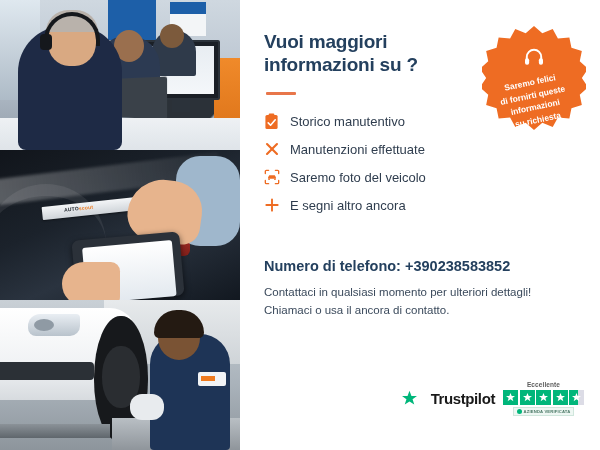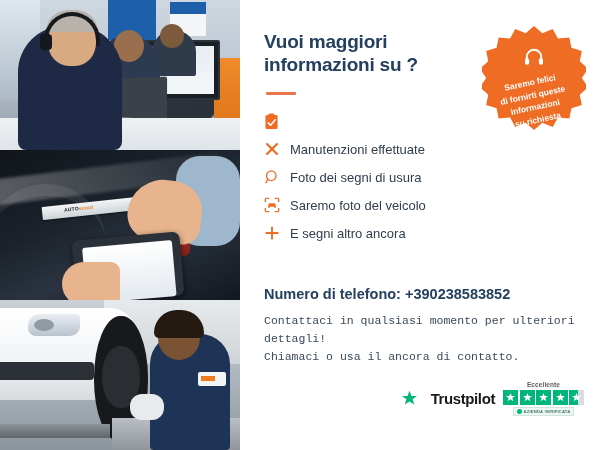--- a/index.html
+++ b/index.html
@@ -137,21 +137,21 @@
   .badge .headset { position:absolute; left:50%; top:22px; transform:translateX(-50%); }
 
   
   .list { margin-top:2px; }
   .row { display:flex; align-items:center; height:28px; }
   .row .ic { width:26px; flex:none; display:flex; align-items:center; justify-content:flex-start; }
   .row .lbl { color:#2f3d4e; font-size:13px; }
 
   
   .phone { margin-top:39px; color:#24405e; font-size:14.5px; font-weight:bold; }
-  .sub { margin-top:10px; color:#3b4a5c; font-size:11.5px; line-height:1.55;font-family:Liberation Mono, monospace; }
+  .sub { margin-top:10px; color:#3b4a5c; font-size:11.5px; line-height:1.55; }
 
   
   .tp { position:absolute; right:16px; bottom:34px; display:flex; align-items:center; gap:8px; }
   .tp-word { display:flex; align-items:center; gap:13px; }
   .tp-word .txt { color:#191919; font-size:15px; font-weight:bold; letter-spacing:-.4px; }
   .tp-right { display:flex; flex-direction:column; align-items:center; gap:2px; }
   .tp-rating { color:#5c5c5c; font-size:6.5px; font-weight:bold; letter-spacing:.1px; }
   .stars { display:flex; gap:1.5px; }
   .sq { width:15px; height:15px; background:#00b67a; display:flex; align-items:center; justify-content:center; }
   .sq.half { background:linear-gradient(90deg,#00b67a 58%,#dcdce6 58%); }
@@ -243,44 +243,36 @@
     <div class="list">
 
       <div class="row">
         <span class="ic">
           <svg width="15" height="17" viewBox="0 0 16 18">
             <rect x="1.5" y="2" width="13" height="15" rx="1.6" fill="#ee6c23"></rect>
             <rect x="5" y="0.5" width="6" height="3" rx="1" fill="#ee6c23"></rect>
             <path d="M4.5 10.5 L7 13 L12 7.2" fill="none" stroke="#ffffff" stroke-width="1.7" stroke-linecap="round" stroke-linejoin="round"></path>
           </svg>
         </span>
+        <span class="lbl">Storico manutentivo</span>
       </div>
 
       <div class="row">
         <span class="ic">
           <svg width="16" height="16" viewBox="0 0 18 18">
             <g stroke="#ee6c23" stroke-width="2.4" stroke-linecap="round">
               <path d="M3.4 3.4 L14.6 14.6"></path>
               <path d="M14.6 3.4 L3.4 14.6"></path>
             </g>
             <circle cx="9" cy="9" r="1.4" fill="#ee6c23"></circle>
           </svg>
         </span>
         <span class="lbl">Manutenzioni effettuate</span>
       </div>
 
-      <div class="row">
-        <span class="ic">
-          <svg width="16" height="16" viewBox="0 0 18 18">
-            <circle cx="8.2" cy="7.6" r="5.4" fill="none" stroke="#ee6c23" stroke-width="1.5"></circle>
-            <path d="M4.6 11.8 L2.2 15.4" stroke="#ee6c23" stroke-width="1.5" stroke-linecap="round"></path>
-          </svg>
-        </span>
-        <span class="lbl">Foto dei segni di usura</span>
-      </div>
 
       <div class="row">
         <span class="ic">
           <svg width="16" height="16" viewBox="0 0 18 18">
             <g fill="none" stroke="#ee6c23" stroke-width="1.5" stroke-linecap="round">
               <path d="M1.5 5.2 V2.6 a1.1 1.1 0 0 1 1.1-1.1 H5.2"></path>
               <path d="M12.8 1.5 H15.4 a1.1 1.1 0 0 1 1.1 1.1 V5.2"></path>
               <path d="M16.5 12.8 V15.4 a1.1 1.1 0 0 1-1.1 1.1 H12.8"></path>
               <path d="M5.2 16.5 H2.6 a1.1 1.1 0 0 1-1.1-1.1 V12.8"></path>
             </g>

